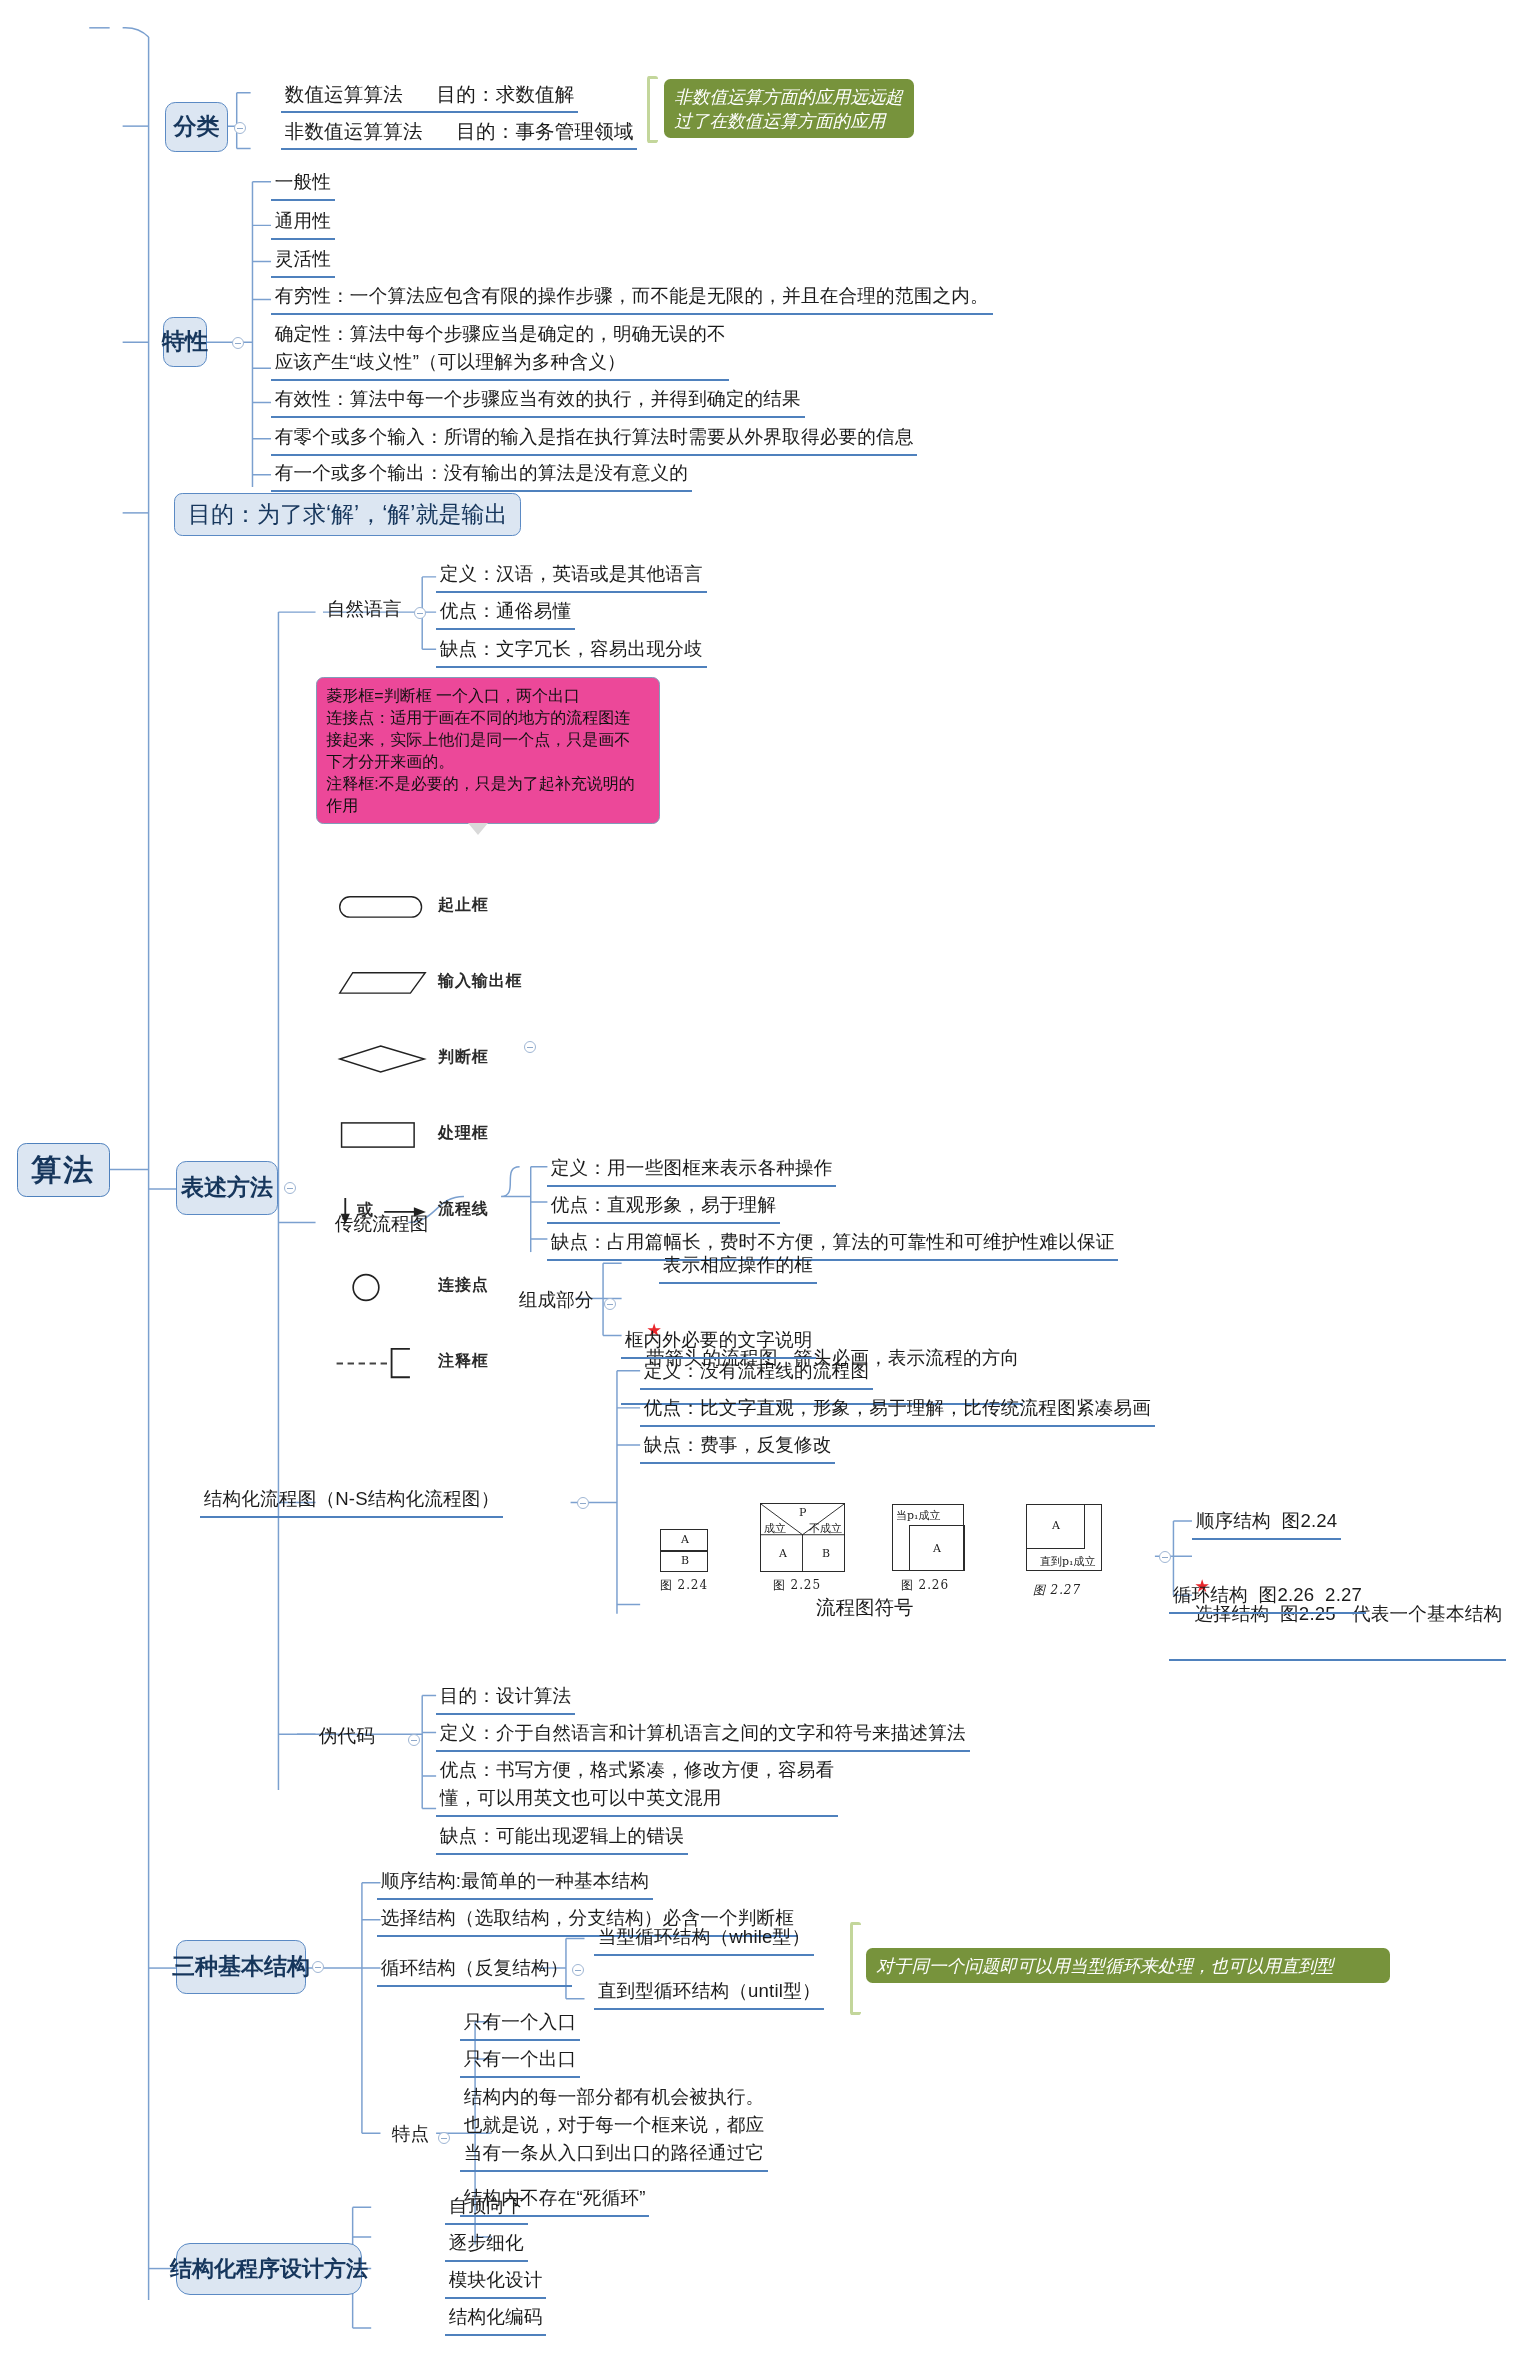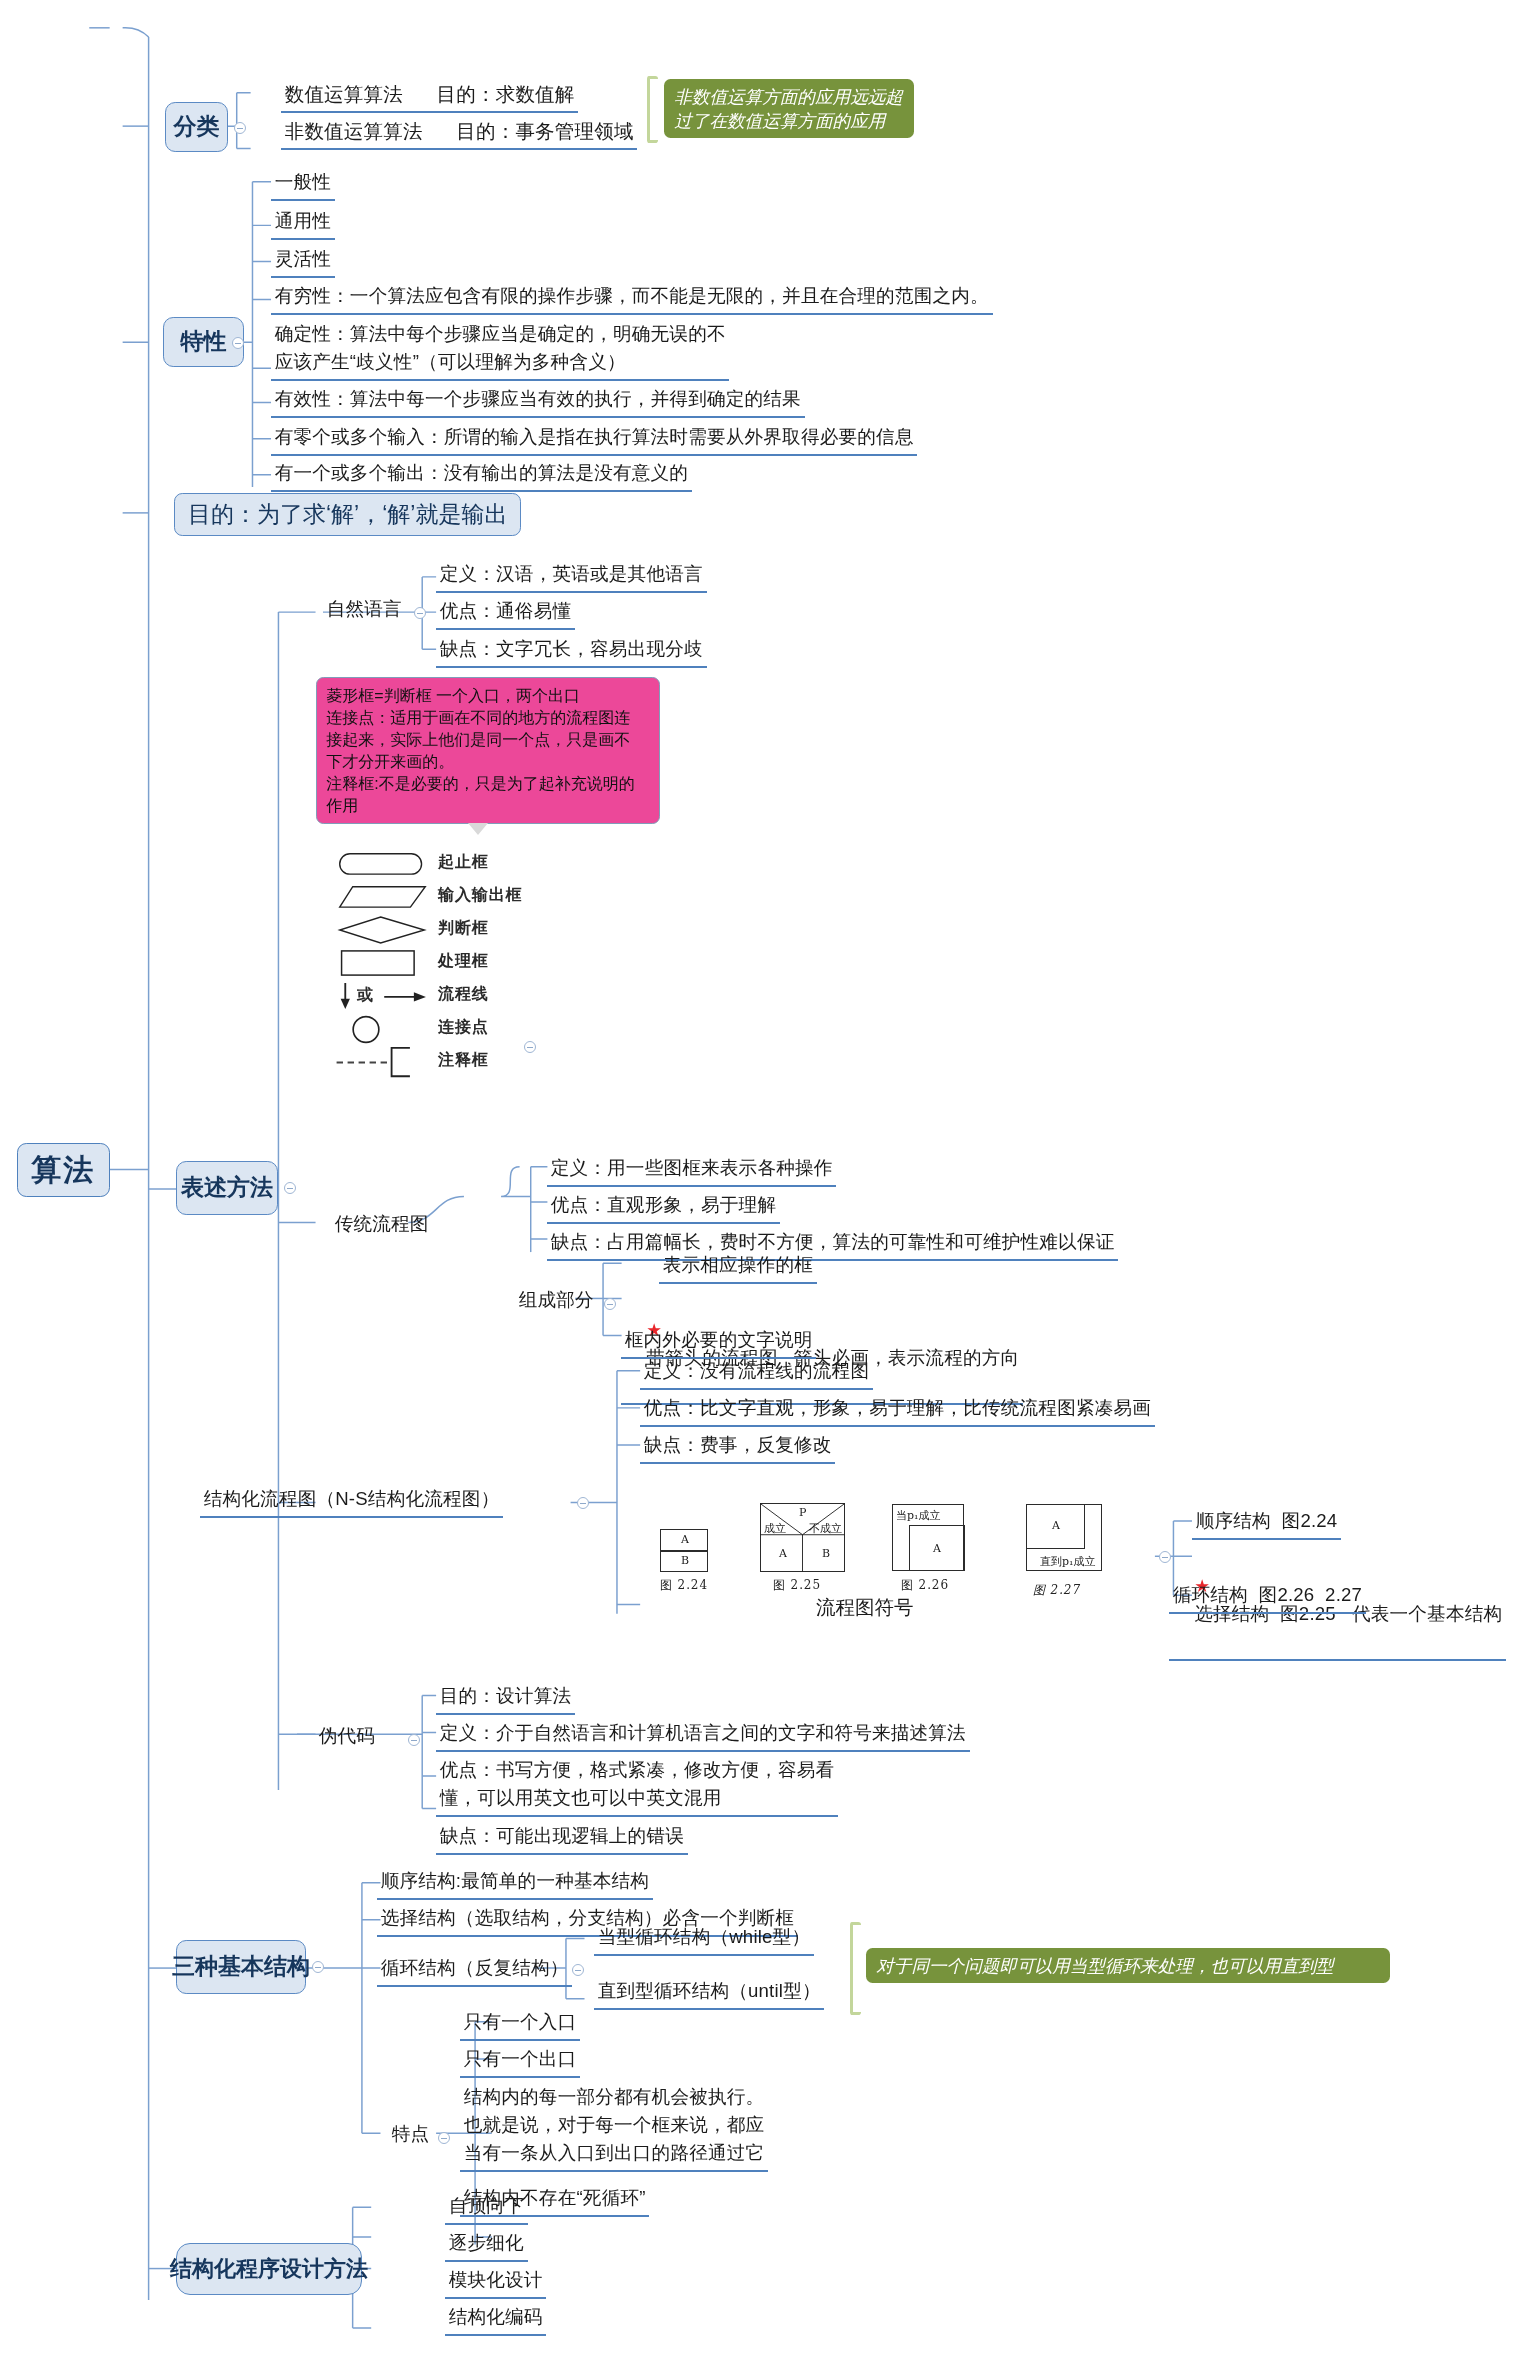--- a/index.html
+++ b/index.html
@@ -112,21 +112,21 @@
     content:"";
     position:absolute; left:1.9px; top:4.6px;
     width:6.5px; height:0.9px; background:#8fa9ca;
   }
 
   
   .star { color:#e8262b; font-size:17.6px; line-height:1; }
 
   
   .legend { position:absolute; left:327px; top:846px; width:278px; }
-  .legend-row { position:relative; height:33px; margin-bottom:0px; }
+  .legend-row { position:relative; height:33px; margin-bottom:0px;margin-top:43px; }
   .legend-label {
     position:absolute; left:111px; top:5.6px;
     font-size:16px; font-weight:bold; color:#2b2b2b;
     font-family:"DejaVu Serif","Liberation Serif",serif;
     letter-spacing:0.9px;
   }
   .sym { position:absolute; left:9.3px; top:1.9px; }
 
   
   .ns-pic { position:absolute; left:649px; top:1484px; width:501px; height:121px; }
@@ -241,21 +241,21 @@
   </div>
   <div class="toggle" style="left:234px; top:122px;"></div>
 
   <div class="leaf" style="left:281px; top:79px; font-size:19.5px;">数值运算算法      目的：求数值解</div>
   <div class="leaf" style="left:281px; top:116px; font-size:19.5px;">非数值运算算法      目的：事务管理领域</div>
 
   <div class="green-bracket" style="left:647px; top:76px; height:67px;"></div>
   <div class="note-green" style="left:664px; top:79px; width:250px;">非数值运算方面的应用远远超
 过了在数值运算方面的应用</div>
 
-  <div class="chip big" style="left:163px; top:317px; width:81px; height:50px; font-size:23px;">
+  <div class="chip big" style="left:163px; top:317px; width:44px; height:50px; font-size:23px;">
     <span>特性</span>
   </div>
   <div class="toggle" style="left:232px; top:337px;"></div>
 
   <div class="leaf" style="left:271px; top:167px;">一般性</div>
   <div class="leaf" style="left:271px; top:206px;">通用性</div>
   <div class="leaf" style="left:271px; top:244px;">灵活性</div>
   <div class="leaf" style="left:271px; top:281px;">有穷性：一个算法应包含有限的操作步骤，而不能是无限的，并且在合理的范围之内。</div>
   <div class="leaf ml" style="left:271px; top:319px;">确定性：算法中每个步骤应当是确定的，明确无误的不
 应该产生“歧义性”（可以理解为多种含义）</div>

